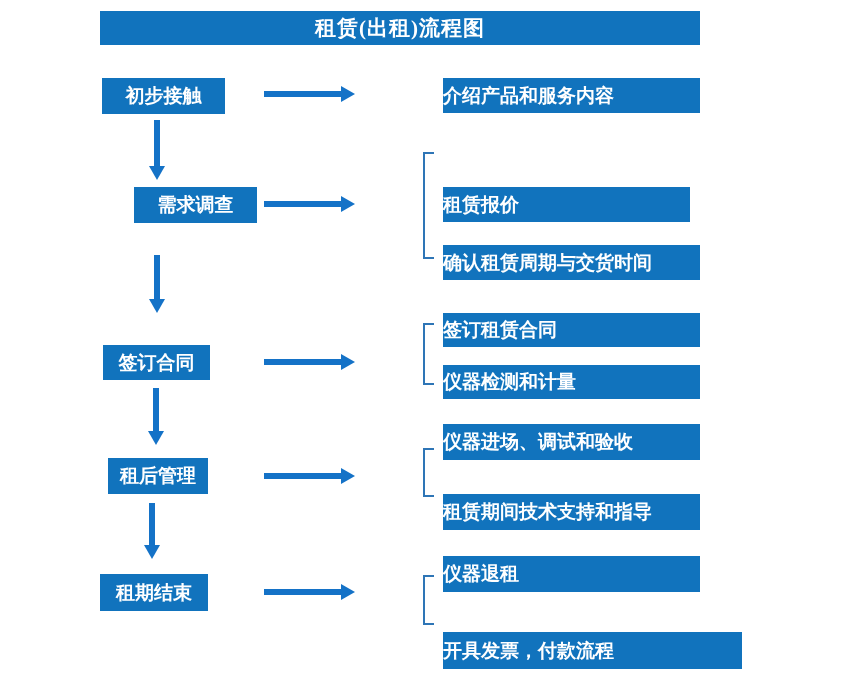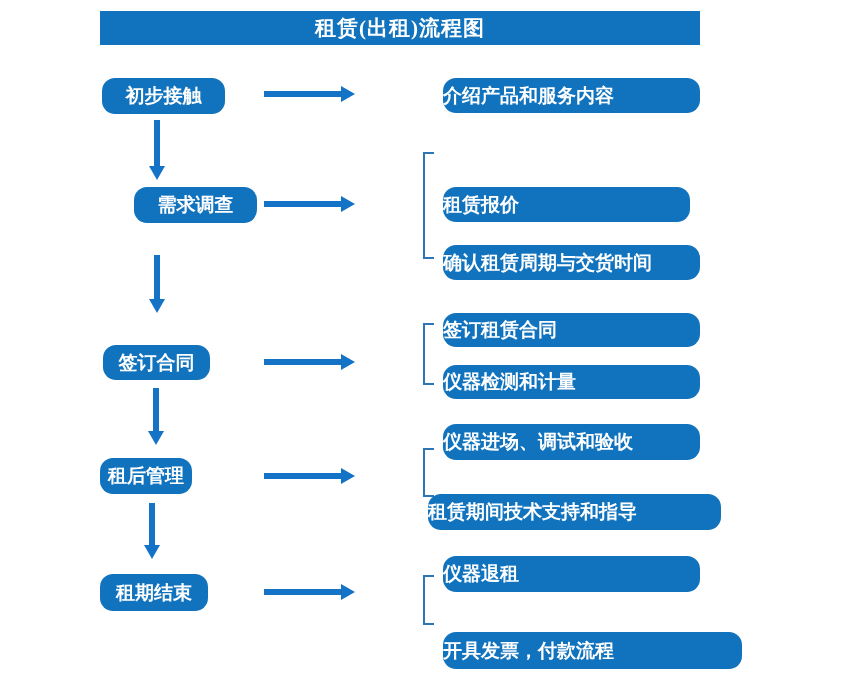--- a/index.html
+++ b/index.html
@@ -28,21 +28,20 @@
   .box {
     position: absolute;
     background: #1173BD;
     color: #ffffff;
     font-weight: bold;
     font-size: 19px;
     display: flex;
     align-items: center;
     box-sizing: border-box;
     white-space: nowrap;
-    border-radius: 13px;
   }
   .step { justify-content: center; }
   .detail { justify-content: flex-start; }
 
   .arrow-h { position: absolute; height: 16px; }
   .arrow-h .shaft {
     position: absolute; left: 0; right: 13px; top: 5px; height: 6px;
     background: #1472C7;
   }
   .arrow-h .head {
@@ -77,21 +76,21 @@
 
 <div class="page">
 
   <div class="title-bar">
     <span>租赁(出租)流程图</span>
   </div>
 
   <div class="box step" style="left:102px; top:78px;  width:123px; height:36px;">初步接触</div>
   <div class="box step" style="left:102px; top:187px; width:123px; height:36px;margin-left:32px;">需求调查</div>
   <div class="box step" style="left:103px; top:345px; width:107px; height:35px;">签订合同</div>
-  <div class="box step" style="left:100px; top:458px; width:92px; height:36px;">租后管理</div>
+  <div class="box step" style="left:108px; top:458px; width:100px; height:36px;">租后管理</div>
   <div class="box step" style="left:100px; top:574px; width:108px; height:37px;">租期结束</div>
 
   <div class="arrow-v" style="left:149px; top:120px; height:60px;">
     <div class="shaft"></div>
     <div class="head"></div>
   </div>
   <div class="arrow-v" style="left:149px; top:255px; height:58px;">
     <div class="shaft"></div>
     <div class="head"></div>
   </div>
@@ -129,17 +128,17 @@
   <div class="bracket" style="top:323px; height:62px;"></div>
   <div class="bracket" style="top:448px; height:49px;"></div>
   <div class="bracket" style="top:575px; height:50px;"></div>
 
   <div class="box detail" style="left:443px; top:78px;  width:257px; height:35px;">介绍产品和服务内容</div>
   <div class="box detail" style="left:443px; top:187px; width:247px; height:35px;">租赁报价</div>
   <div class="box detail" style="left:443px; top:245px; width:257px; height:35px;">确认租赁周期与交货时间</div>
   <div class="box detail" style="left:443px; top:313px; width:257px; height:34px;">签订租赁合同</div>
   <div class="box detail" style="left:443px; top:365px; width:257px; height:34px;">仪器检测和计量</div>
   <div class="box detail" style="left:443px; top:424px; width:257px; height:36px;">仪器进场、调试和验收</div>
-  <div class="box detail" style="left:428px; top:494px; width:293px; height:36px;">租赁期间技术支持和指导</div>
+  <div class="box detail" style="left:443px; top:494px; width:257px; height:36px;">租赁期间技术支持和指导</div>
   <div class="box detail" style="left:443px; top:556px; width:257px; height:36px;">仪器退租</div>
   <div class="box detail" style="left:443px; top:632px; width:299px; height:37px;">开具发票，付款流程</div>
 
 </div>
 
 </body></html>

